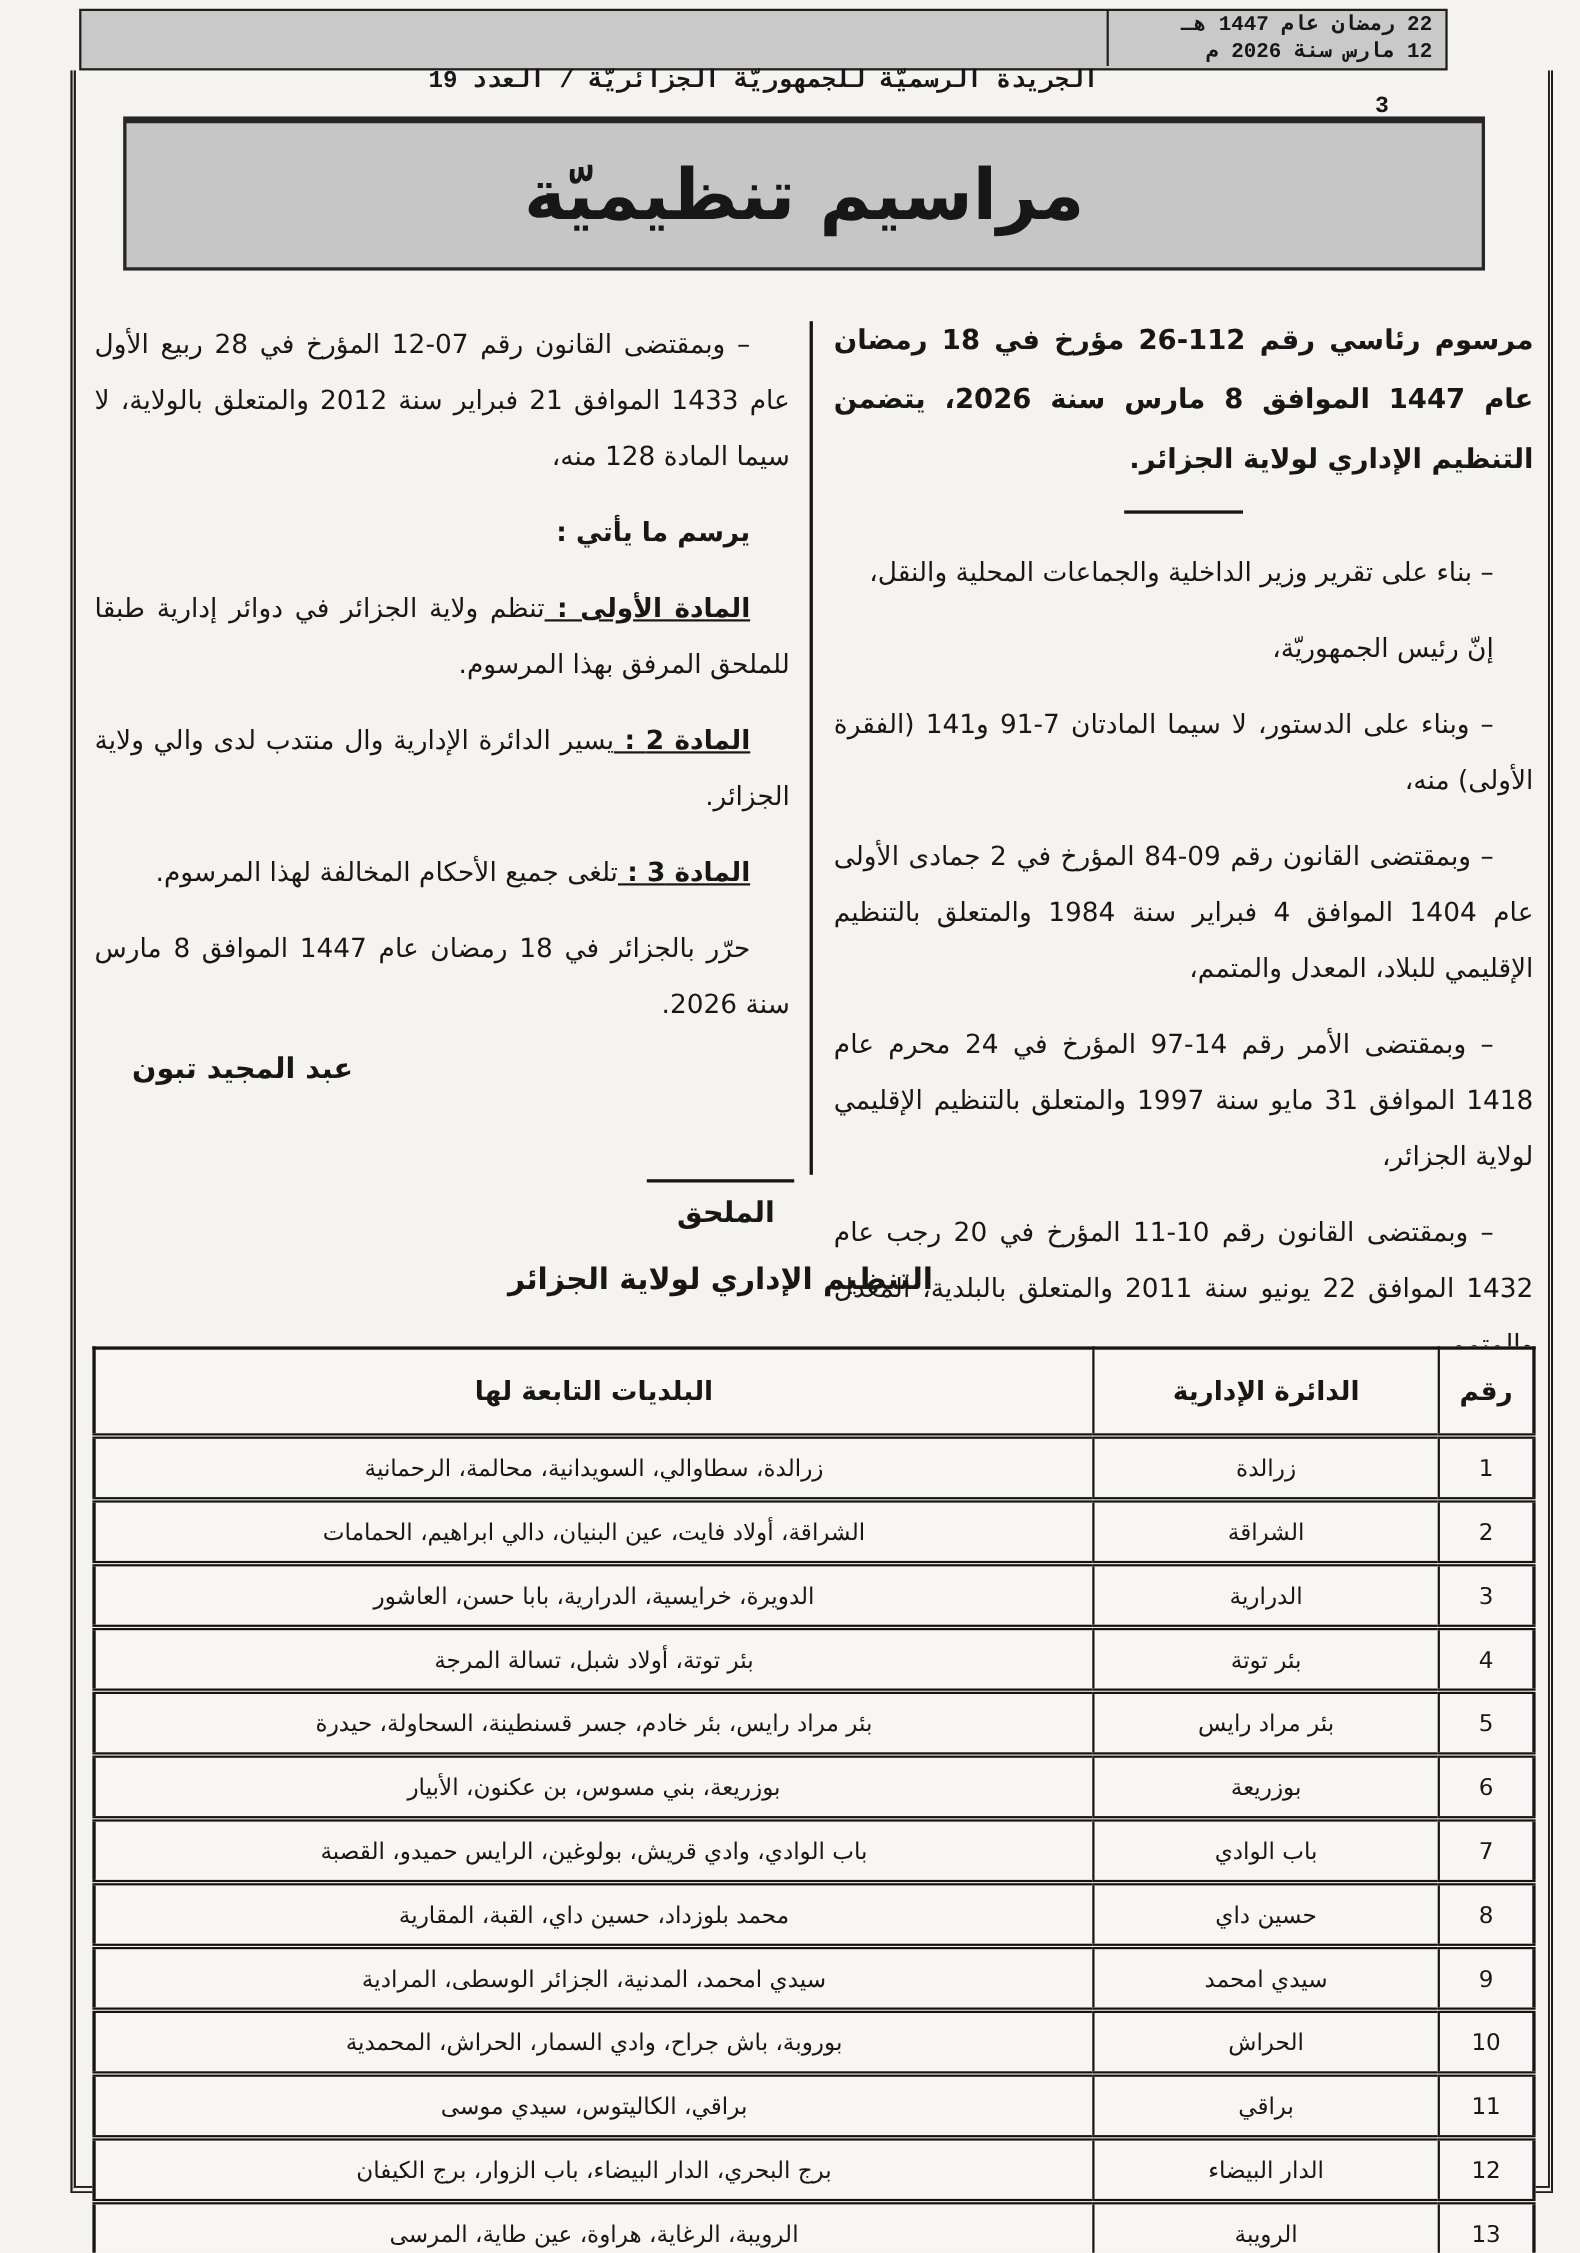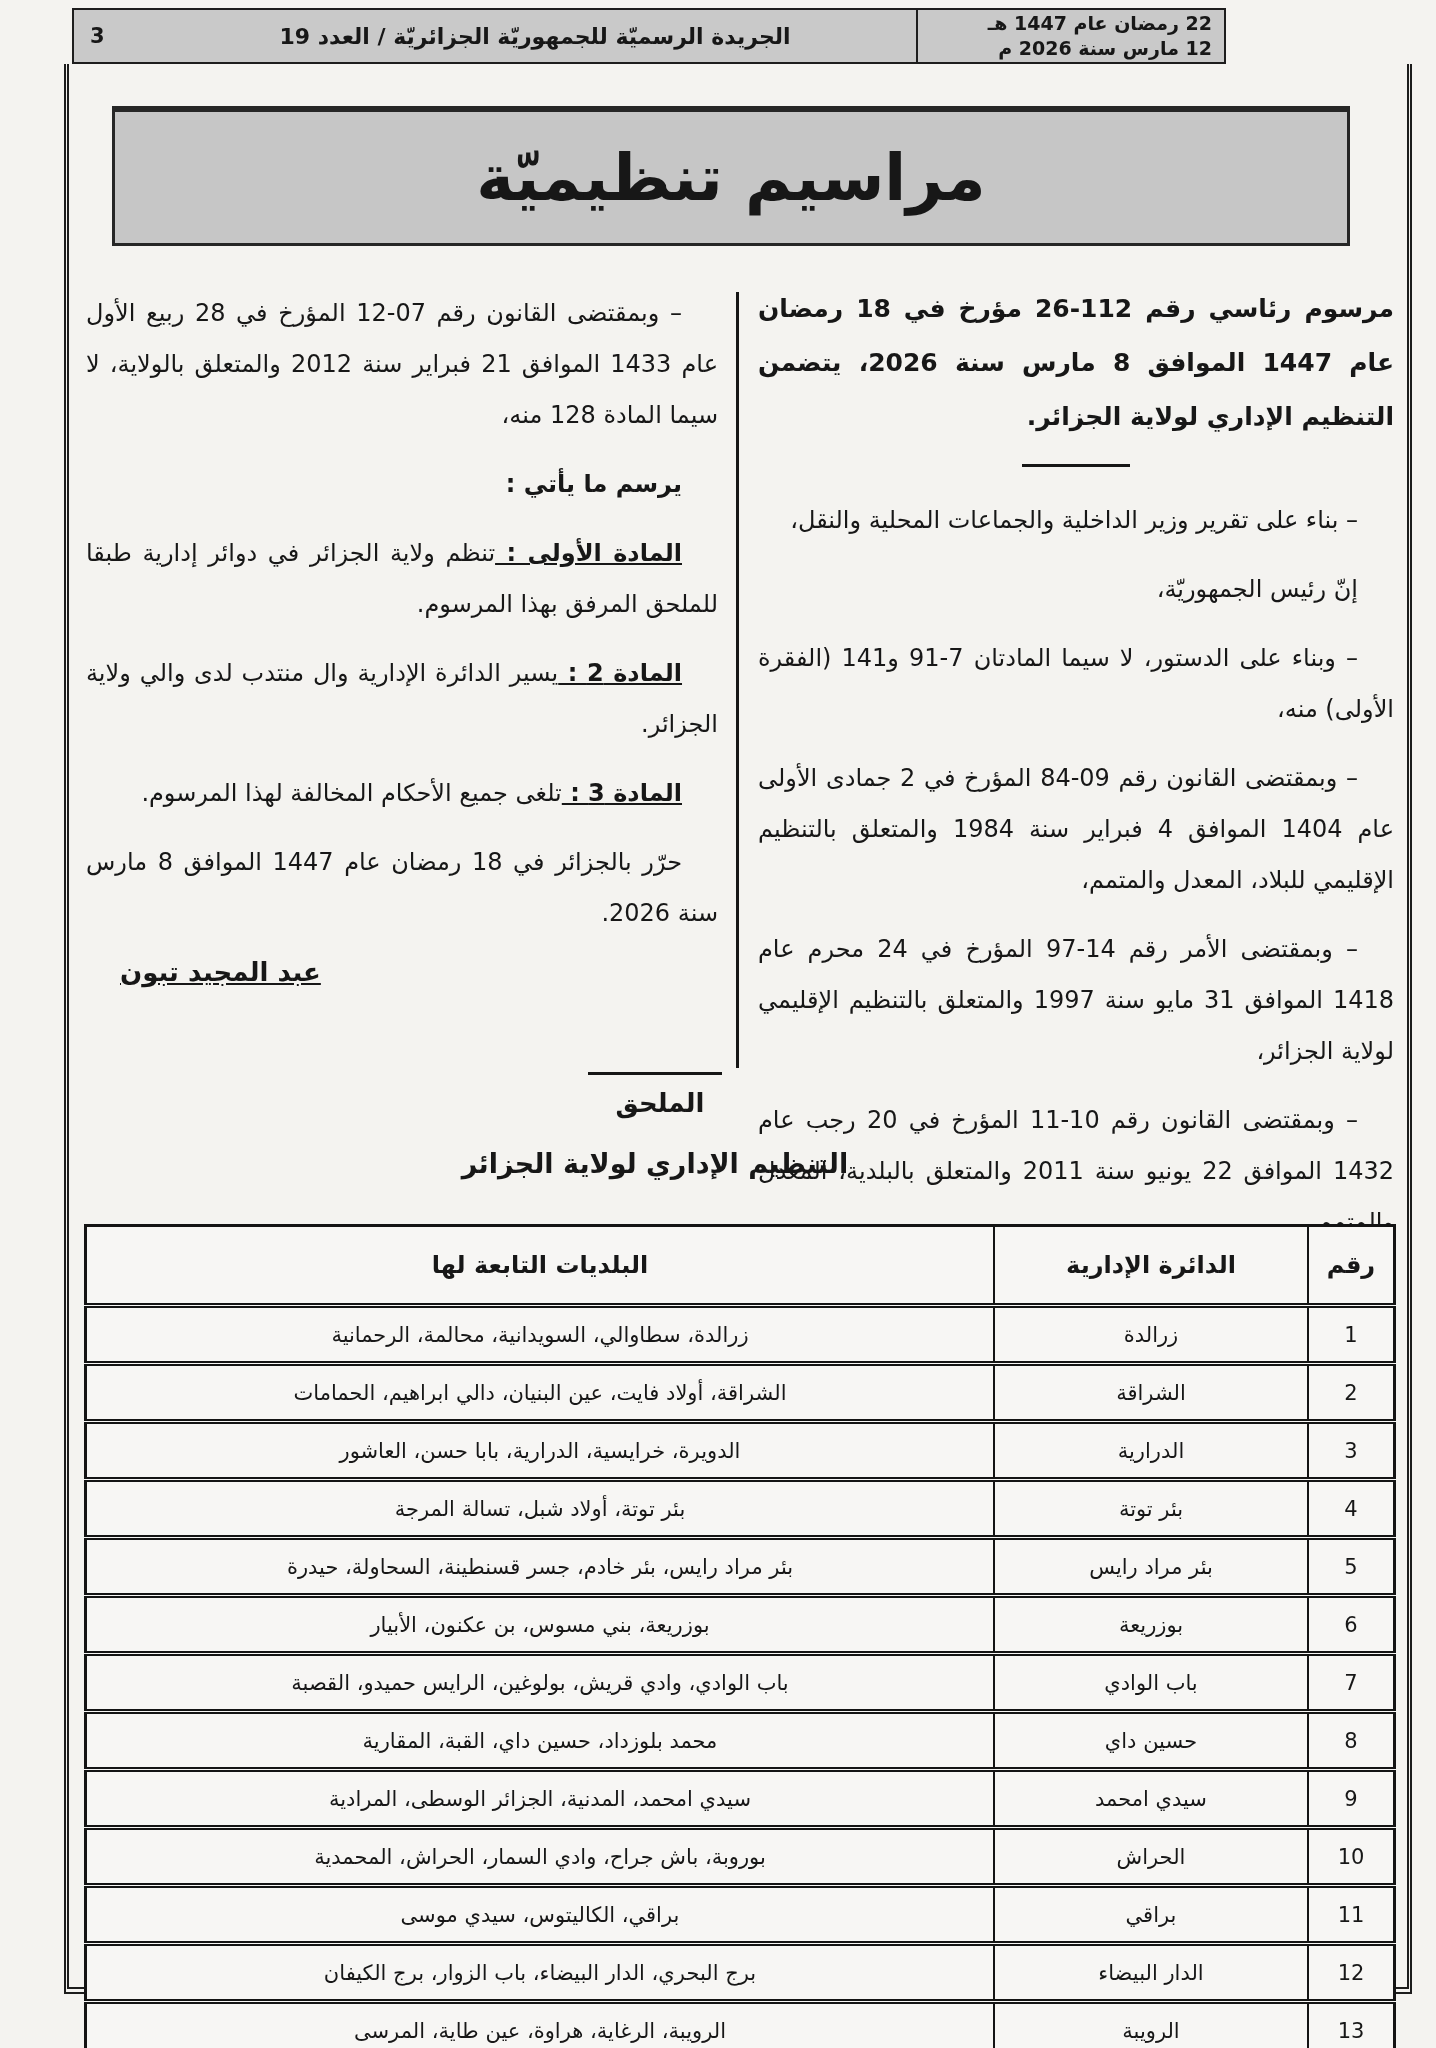--- a/index.html
+++ b/index.html
@@ -5,23 +5,23 @@
   html, body { margin:0; padding:0; }
   body {
     width:1436px; height:2048px; position:relative; overflow:hidden;
     background:#f4f3f0; color:#171717;
     font-family:"DejaVu Sans", sans-serif;
   }
   .page { position:absolute; inset:0; direction:rtl; }
 
   
   .masthead {
-    position:absolute; top:8px; left:72px; width:1154px; height:56px;
+    position:absolute; top:8px; left:72px; width:1244px; height:56px;
     background:#c9c9c9; border:2px solid #1d1d1d; box-sizing:border-box;
-    display:flex; flex-direction:row;
+    display:flex; flex-direction:column;font-family:Liberation Mono, monospace;
   }
   .mast-date {
     width:308px; box-sizing:border-box; border-left:2px solid #1d1d1d;
     display:flex; flex-direction:column; justify-content:center;
     padding:0 12px; font-weight:bold; font-size:19px; line-height:25px;
     text-align:right; white-space:nowrap;
   }
   .mast-title {
     flex:1; display:flex; align-items:center; justify-content:center;
     font-weight:bold; font-size:22px; white-space:nowrap;
@@ -59,21 +59,21 @@
   }
   .decree-title {
     font-weight:bold; font-size:25px; line-height:54px;
     text-align:justify; text-indent:0; margin:0;
   }
   .rule-center { width:108px; height:3px; background:#161616; margin:20px auto 28px; }
   .enact { font-weight:bold; font-size:25px; margin:6px 0 24px; text-indent:36px; }
   .article-label { font-weight:bold;text-decoration:underline; }
   .signature {
     font-weight:bold; font-size:26px; text-align:left;
-    padding-left:34px; margin-top:18px;text-decoration:underline;
+    padding-left:34px; margin-top:18px;
   }
 
   
   .annex-rule { position:absolute; top:1072px; left:588px; width:134px; height:3px; background:#161616; }
   .annex-head { position:absolute; top:1088px; left:0; width:1320px; text-align:center; font-weight:bold; font-size:26px; }
   .annex-sub  { position:absolute; top:1148px; left:0; width:1310px; text-align:center; font-weight:bold; font-size:27px; }
 
   
   .annex-table-wrap { position:absolute; top:1224px; left:84px; width:1312px; }
   table.annex-table {

